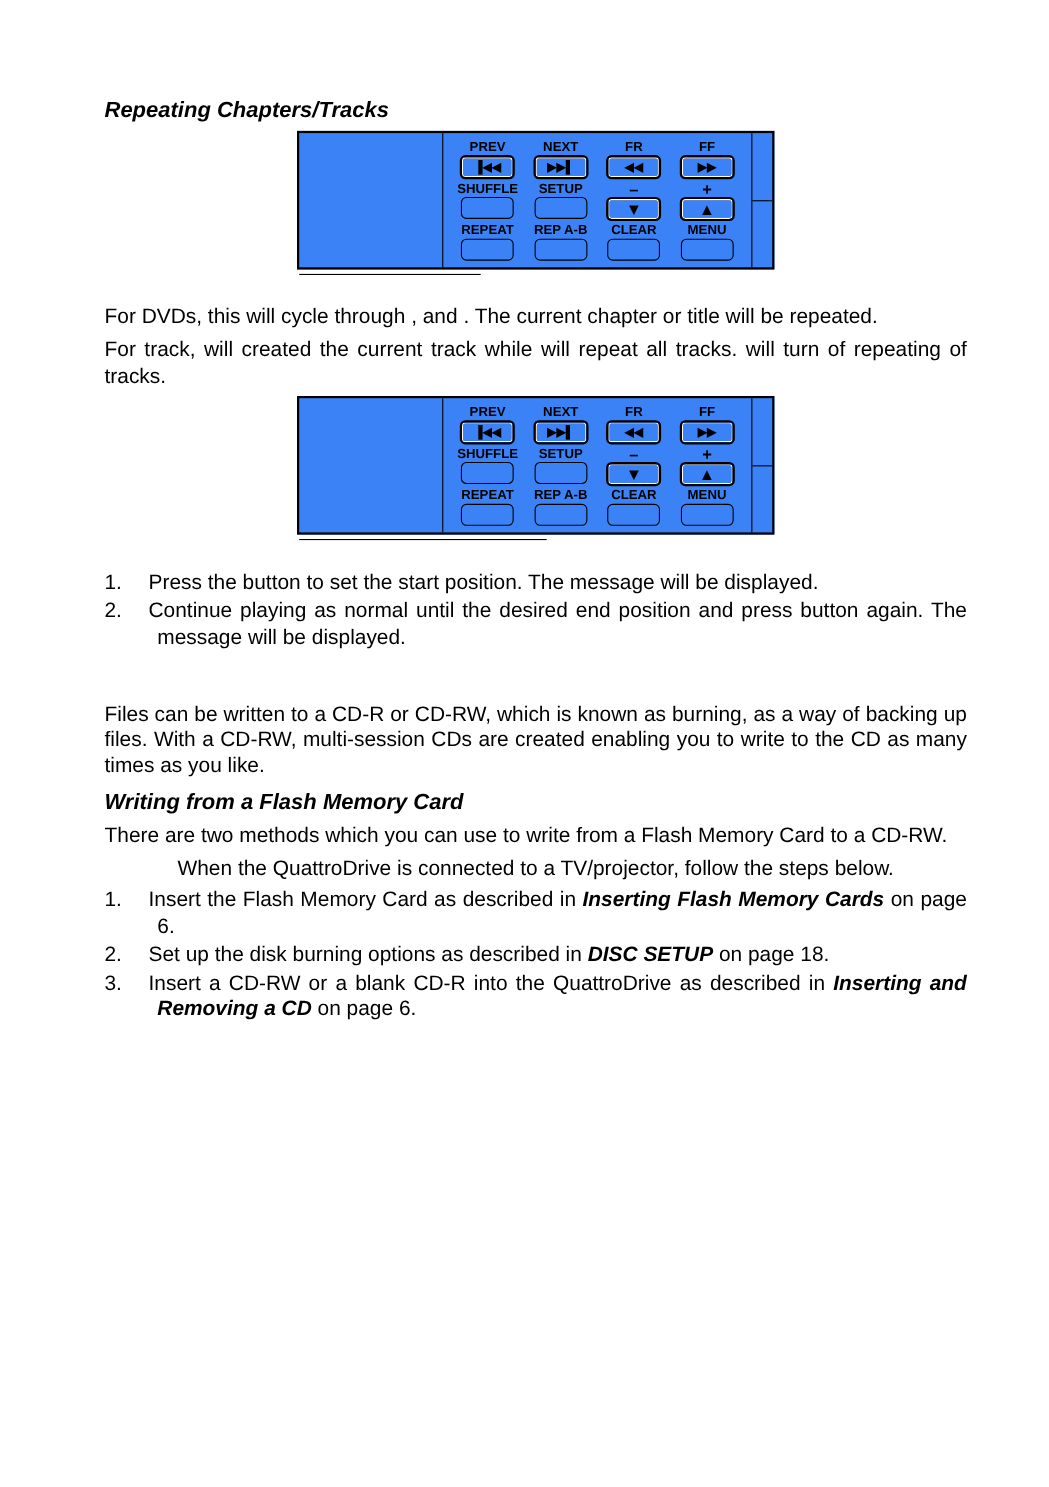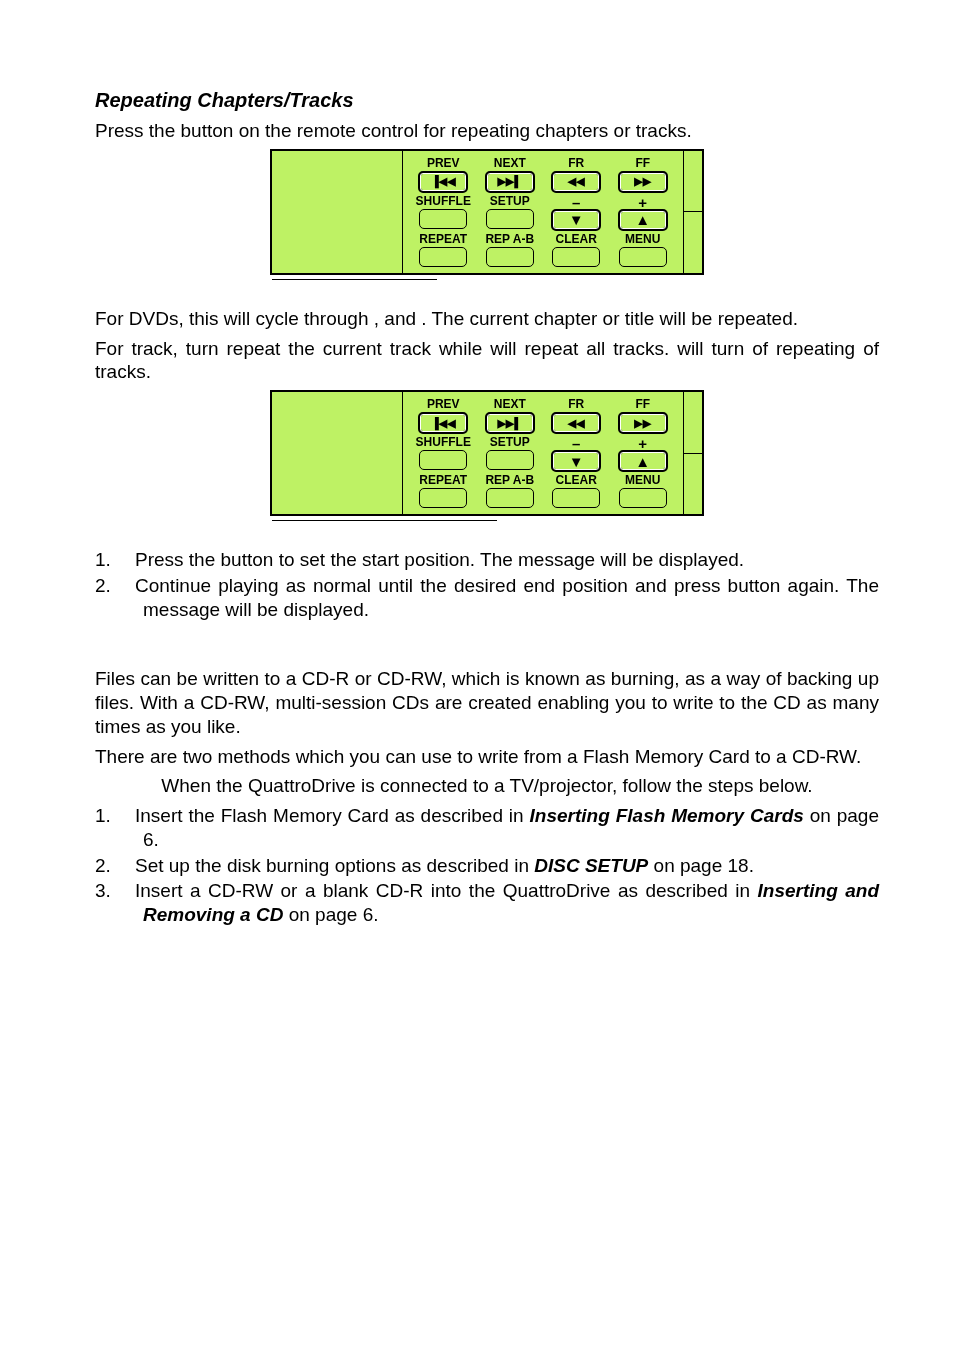--- a/index.html
+++ b/index.html
@@ -24,21 +24,21 @@
   .para {
     margin: 6px 0;
     text-align: justify;
   }
   .remote-fig {
     margin: 0 auto 14px auto;
     width: 430px;
     border: 2.5px solid #000;
     display: flex;
     align-items: stretch;
-    background: #bef264;
+    background: #3b82f6;
   }
   .remote-left {
     flex: 0 0 130px;
     border-right: 1px solid #000;
   }
   .remote-right {
     flex: 0 0 18px;
     border-left: 1px solid #000;
     display: flex;
     flex-direction: column;
@@ -131,24 +131,20 @@
     margin: 2px 0;
   }
 </style>
 </head>
 <body>
 
 <div class="page">
 
   <div class="section-head">Repeating Chapters/Tracks</div>
 
-  <div class="para">
-    <span>Press the </span>
-    <span> button on the remote control for repeating chapters or tracks.</span>
-  </div>
 
   <div class="remote-fig">
     <div class="remote-left"></div>
     <div class="remote-grid">
 
       <div class="rc-cell">
           <div class="rc-label">PREV</div>
           <div class="rc-btn beveled">
             <span class="glyph">▐◀◀</span>
           </div>
@@ -221,21 +217,21 @@
 
   <div class="para">
     <span>For DVDs, this will cycle through </span>
     <span>, </span>
     <span> and </span>
     <span>.  The current chapter or title will be repeated.</span>
   </div>
 
   <div class="para">
     <span>For track, </span>
-    <span> turn repeat the current track while </span>
+    <span> will created the current track while </span>
     <span> will repeat all tracks.  </span>
     <span> will turn of repeating of tracks.</span>
   </div>
 
 
   <div class="remote-fig">
     <div class="remote-left"></div>
     <div class="remote-grid">
       <div class="rc-cell">
           <div class="rc-label">PREV</div>
@@ -309,20 +305,21 @@
 
   <ul class="ol">
     <li><span class="num">1.</span><span>Press the </span><span> button to set the start position.  The </span><span> message will be displayed.</span></li>
     <li><span class="num">2.</span><span>Continue playing as normal until the desired end position and press </span><span> button again.  The </span><span> message will be displayed.</span></li>
   </ul>
 
   <div style="height:30px"></div>
 
   <div class="para">Files can be written to a CD-R or CD-RW, which is known as burning, as a way of backing up files.  With a CD-RW, multi-session CDs are created enabling you to write to the CD as many times as you like.</div>
 
+  <div class="section-head">Writing from a Flash Memory Card</div>
 
   <div class="para">There are two methods which you can use to write from a Flash Memory Card to a CD-RW.</div>
 
   <div class="para" style="text-align:center">When the QuattroDrive is connected to a TV/projector, follow the steps below.</div>
 
   <ul class="ol sub-ol">
     <li><span class="num">1.</span><span>Insert the Flash Memory Card as described in </span><span class="italic">Inserting Flash Memory Cards</span><span> on page 6.</span></li>
     <li><span class="num">2.</span><span>Set up the disk burning options as described in </span><span class="italic">DISC SETUP</span><span> on page 18.</span></li>
     <li><span class="num">3.</span><span>Insert a CD-RW or a blank CD-R into the QuattroDrive as described in </span><span class="italic">Inserting and Removing a CD</span><span> on page 6.</span></li>
   </ul>

